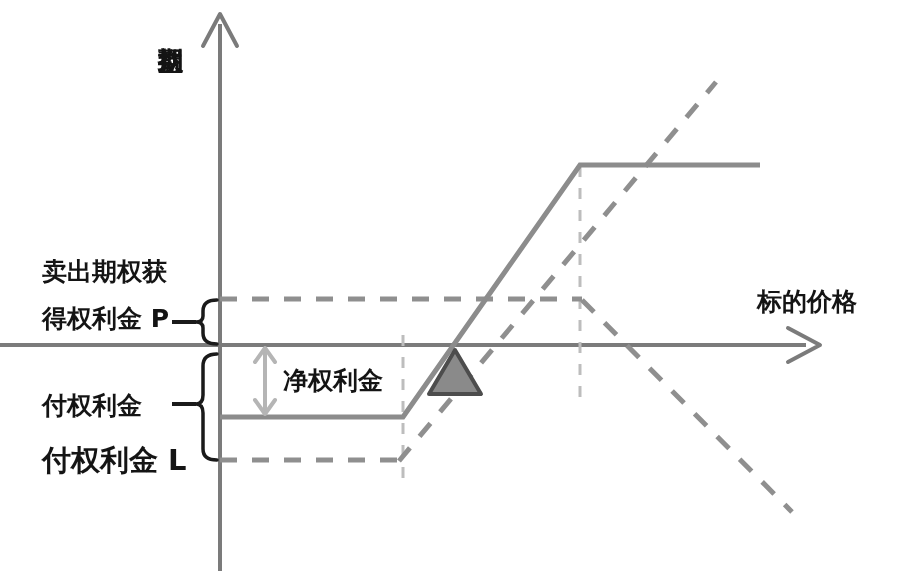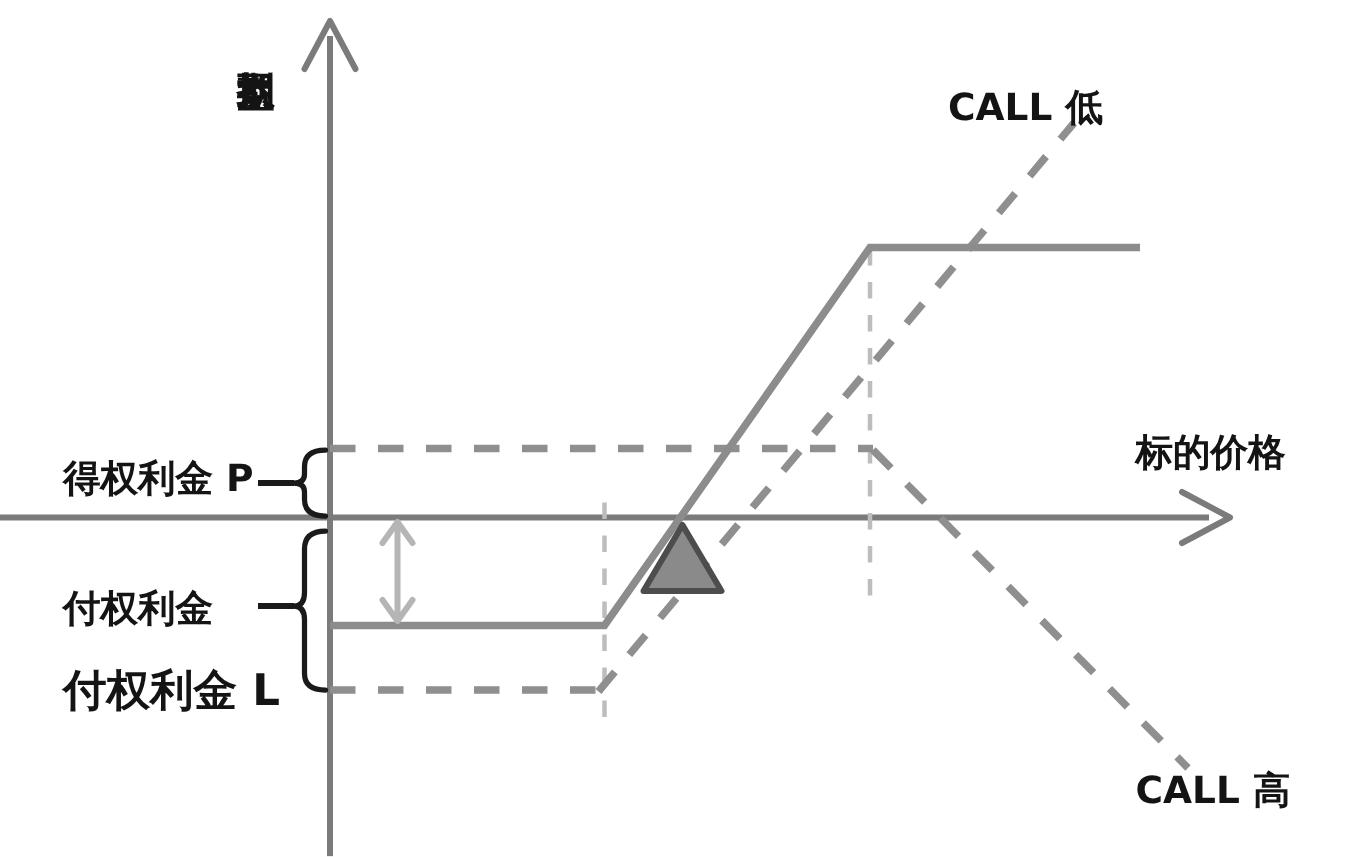--- a/index.html
+++ b/index.html
@@ -145,26 +145,26 @@
       <path d="M 217 354 Q 203 354 203 366 L 203 395 Q 203 404 196 404 Q 203 404 203 413 L 203 449 Q 203 460 217 460" fill="none" stroke="#1a1a1a" stroke-width="3.5" stroke-linecap="round"></path>
       <line x1="196" y1="404" x2="172" y2="404" stroke="#1a1a1a" stroke-width="4"></line>
     </g>
 
   </svg>
 
   <div class="lbl lbl-cjk lbl-axis-y">到期损益</div>
 
   <div class="lbl lbl-cjk lbl-axis-x">标的价格</div>
 
-  <div class="lbl lbl-cjk lbl-call-low">CALL 低</div>
 
-  <div class="lbl lbl-cjk lbl-call-high">CALL 高</div>
 
+  <div class="lbl lbl-cjk lbl-sell-1">卖出期权获</div>
 
   <div class="lbl lbl-cjk lbl-sell-2">得权利金 P</div>
 
   <div class="lbl lbl-cjk lbl-buy-1">付权利金</div>
 
   <div class="lbl lbl-cjk lbl-buy-2">付权利金 L</div>
 
+  <div class="lbl lbl-cjk lbl-net-premium">净权利金</div>
 
 
 </div>
 
 </body></html>

